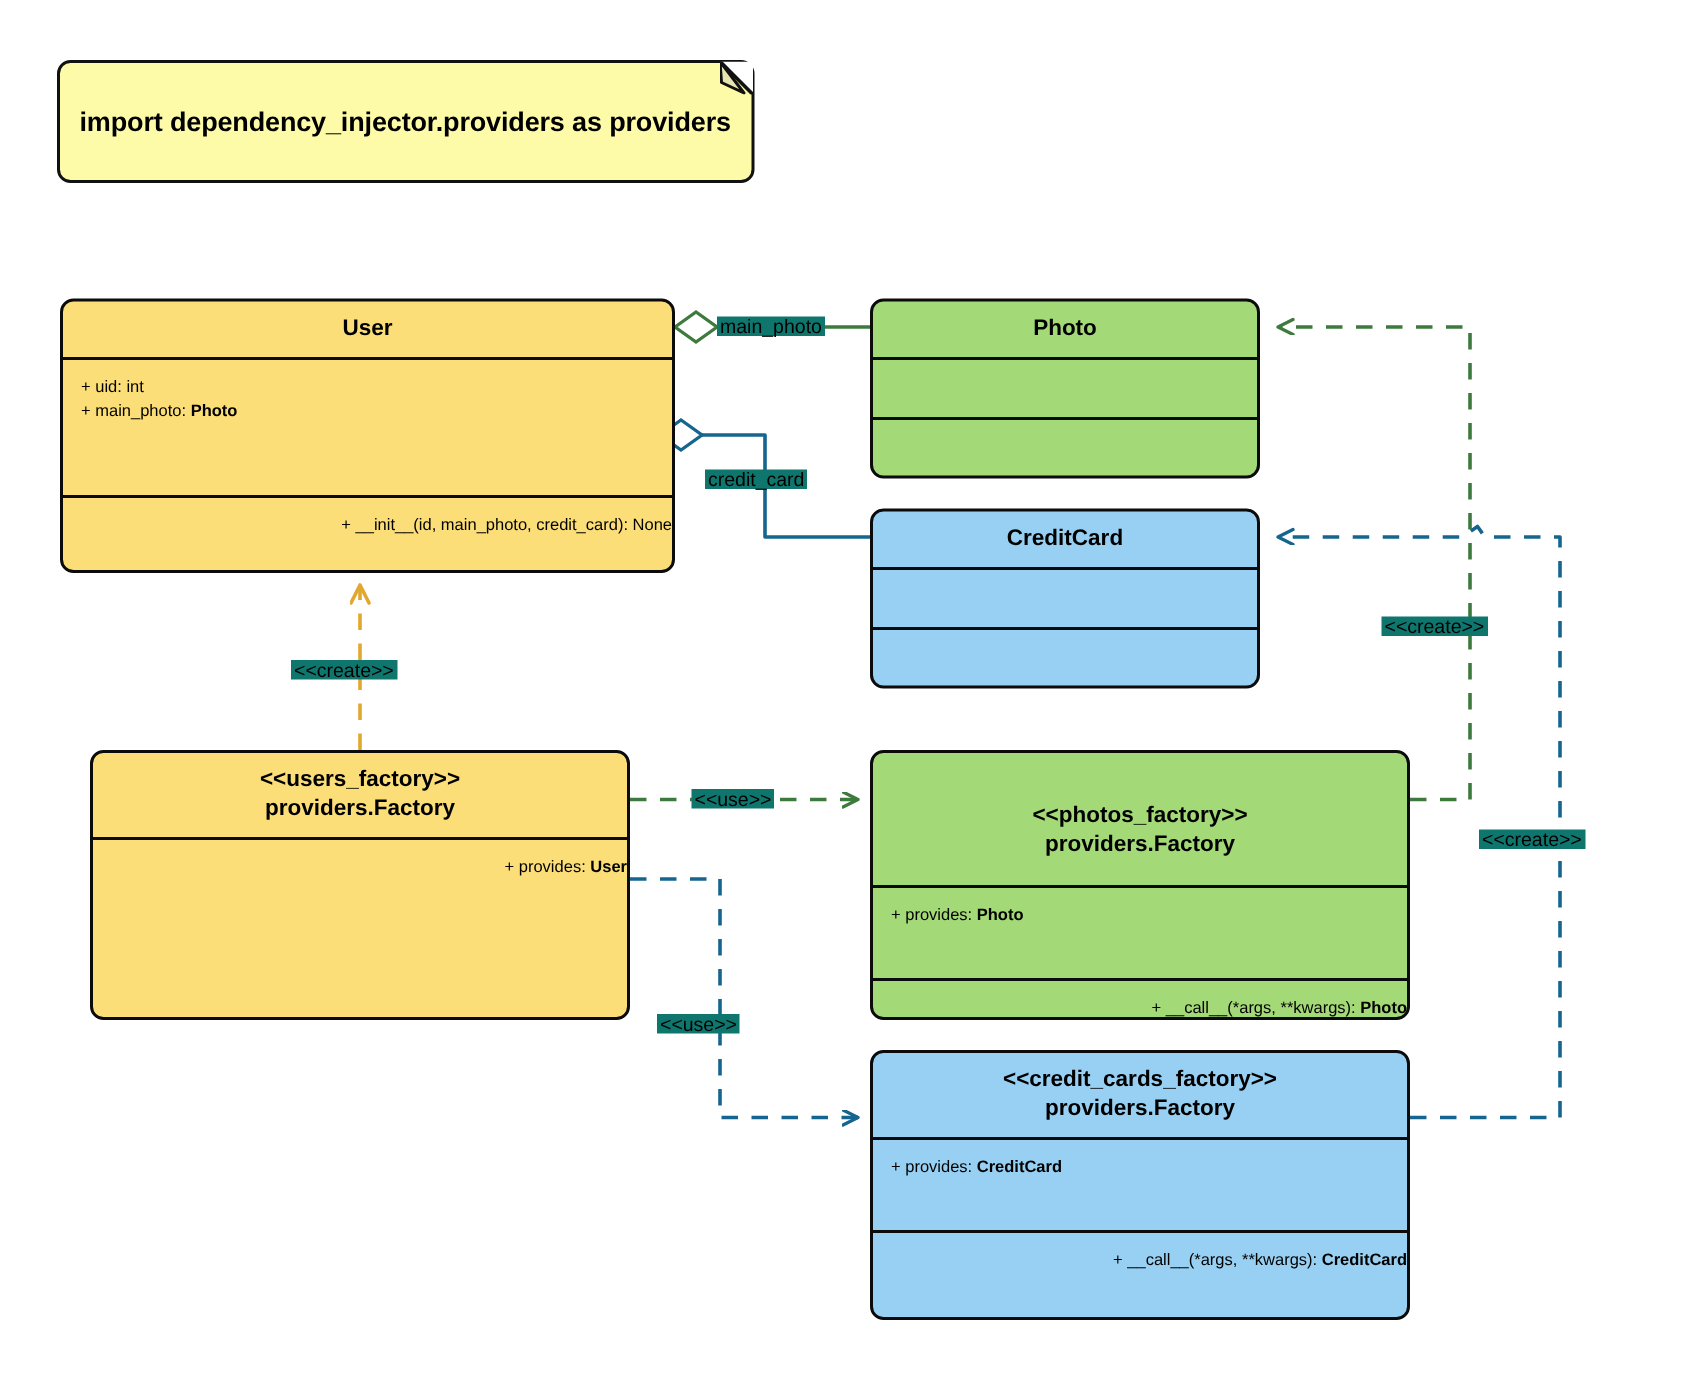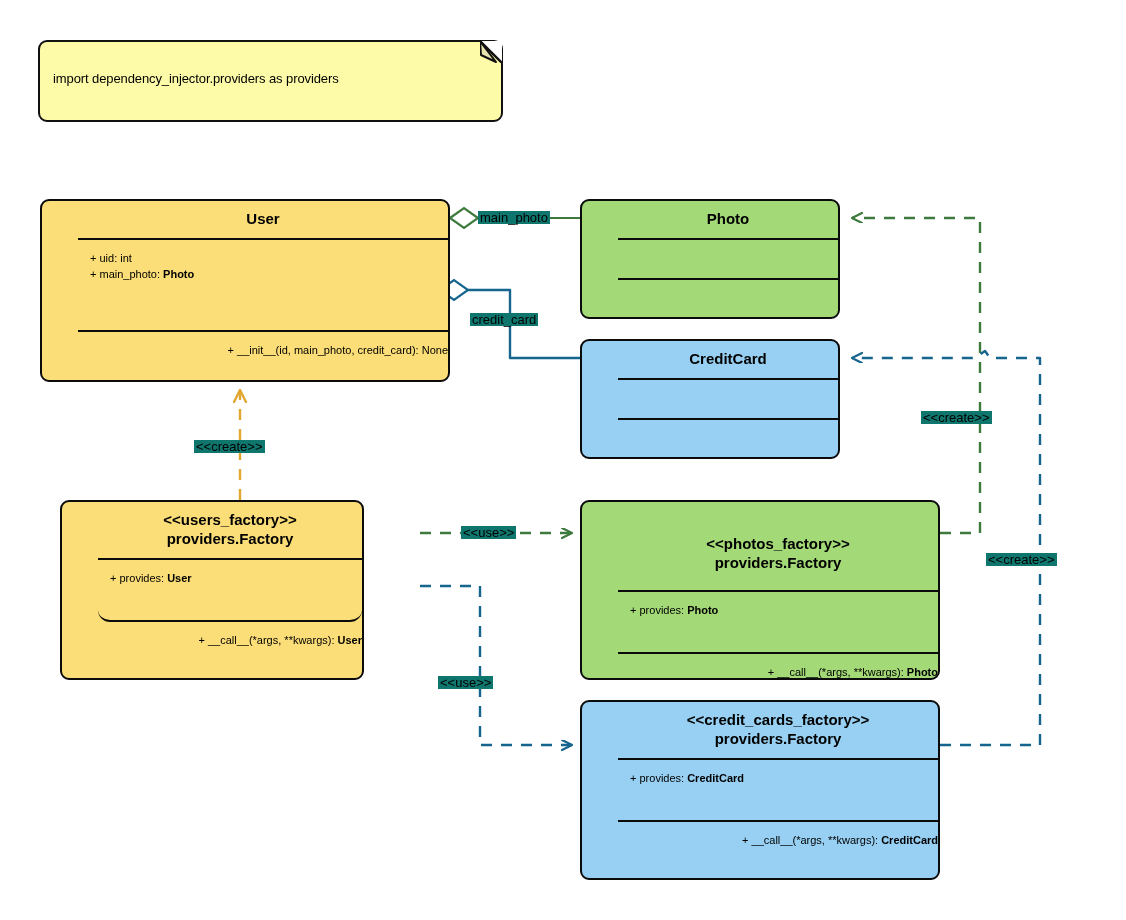--- a/index.html
+++ b/index.html
@@ -43,34 +43,33 @@
     position: absolute;
     right: -1px;
     top: -1px;
     width: 22px;
     height: 22px;
   }
   .note-text {
     position: absolute;
     left: 13px;
     top: 29px;
-    font-size: 13px;
-    font-weight: normal;
+    font-size: 18px;
+    font-weight: bold;
     color: #000;
     white-space: nowrap;
     letter-spacing: -0.1px;
   }
   
   .cls {
     position: absolute;
     border: 2.4px solid #0b0b0b;
     border-radius: 9px;
     box-sizing: border-box;
     overflow: hidden;
-    padding-left: 36px;
   }
   .cls .comp {
     box-sizing: border-box;
     width: 100%;
     border-bottom: 2.4px solid #0b0b0b;
     position: relative;
   }
   .cls .comp:last-child { border-bottom: none; text-align: right; }
   .cls .title {
     display: flex;
@@ -199,30 +198,27 @@
   </div>
 
   <div class="cls fill-blue" style="left:580px; top:339px; width:260px; height:120px;">
     <div class="comp title" style="height:39px;">
       <div>CreditCard</div>
     </div>
     <div class="comp" style="height:40px;"></div>
     <div class="comp" style="height:38px;"></div>
   </div>
 
-  <div class="cls fill-yellow" style="left:60px; top:500px; width:304px; height:180px;">
+  <div class="cls fill-yellow" style="left:60px; top:500px; width:360px; height:180px;">
     <div class="comp title" style="height:58px;">
       <div>&lt;&lt;users_factory&gt;&gt;</div>
       <div>providers.Factory</div>
     </div>
     <div class="comp rows" style="height:62px;border-radius:12px;">
         <div class="row">+ provides: <b>User</b></div>
-      </div>
-    <div class="comp rows" style="height:55px;">
-        <div class="row">+ __call__(*args, **kwargs): <b>User</b></div>
       </div>
   </div>
 
   <div class="cls fill-green" style="left:580px; top:500px; width:360px; height:180px;">
     <div class="comp title" style="height:75px;margin-top:15px;">
       <div>&lt;&lt;photos_factory&gt;&gt;</div>
       <div>providers.Factory</div>
     </div>
     <div class="comp rows" style="height:62px;">
         <div class="row">+ provides: <b>Photo</b></div>

